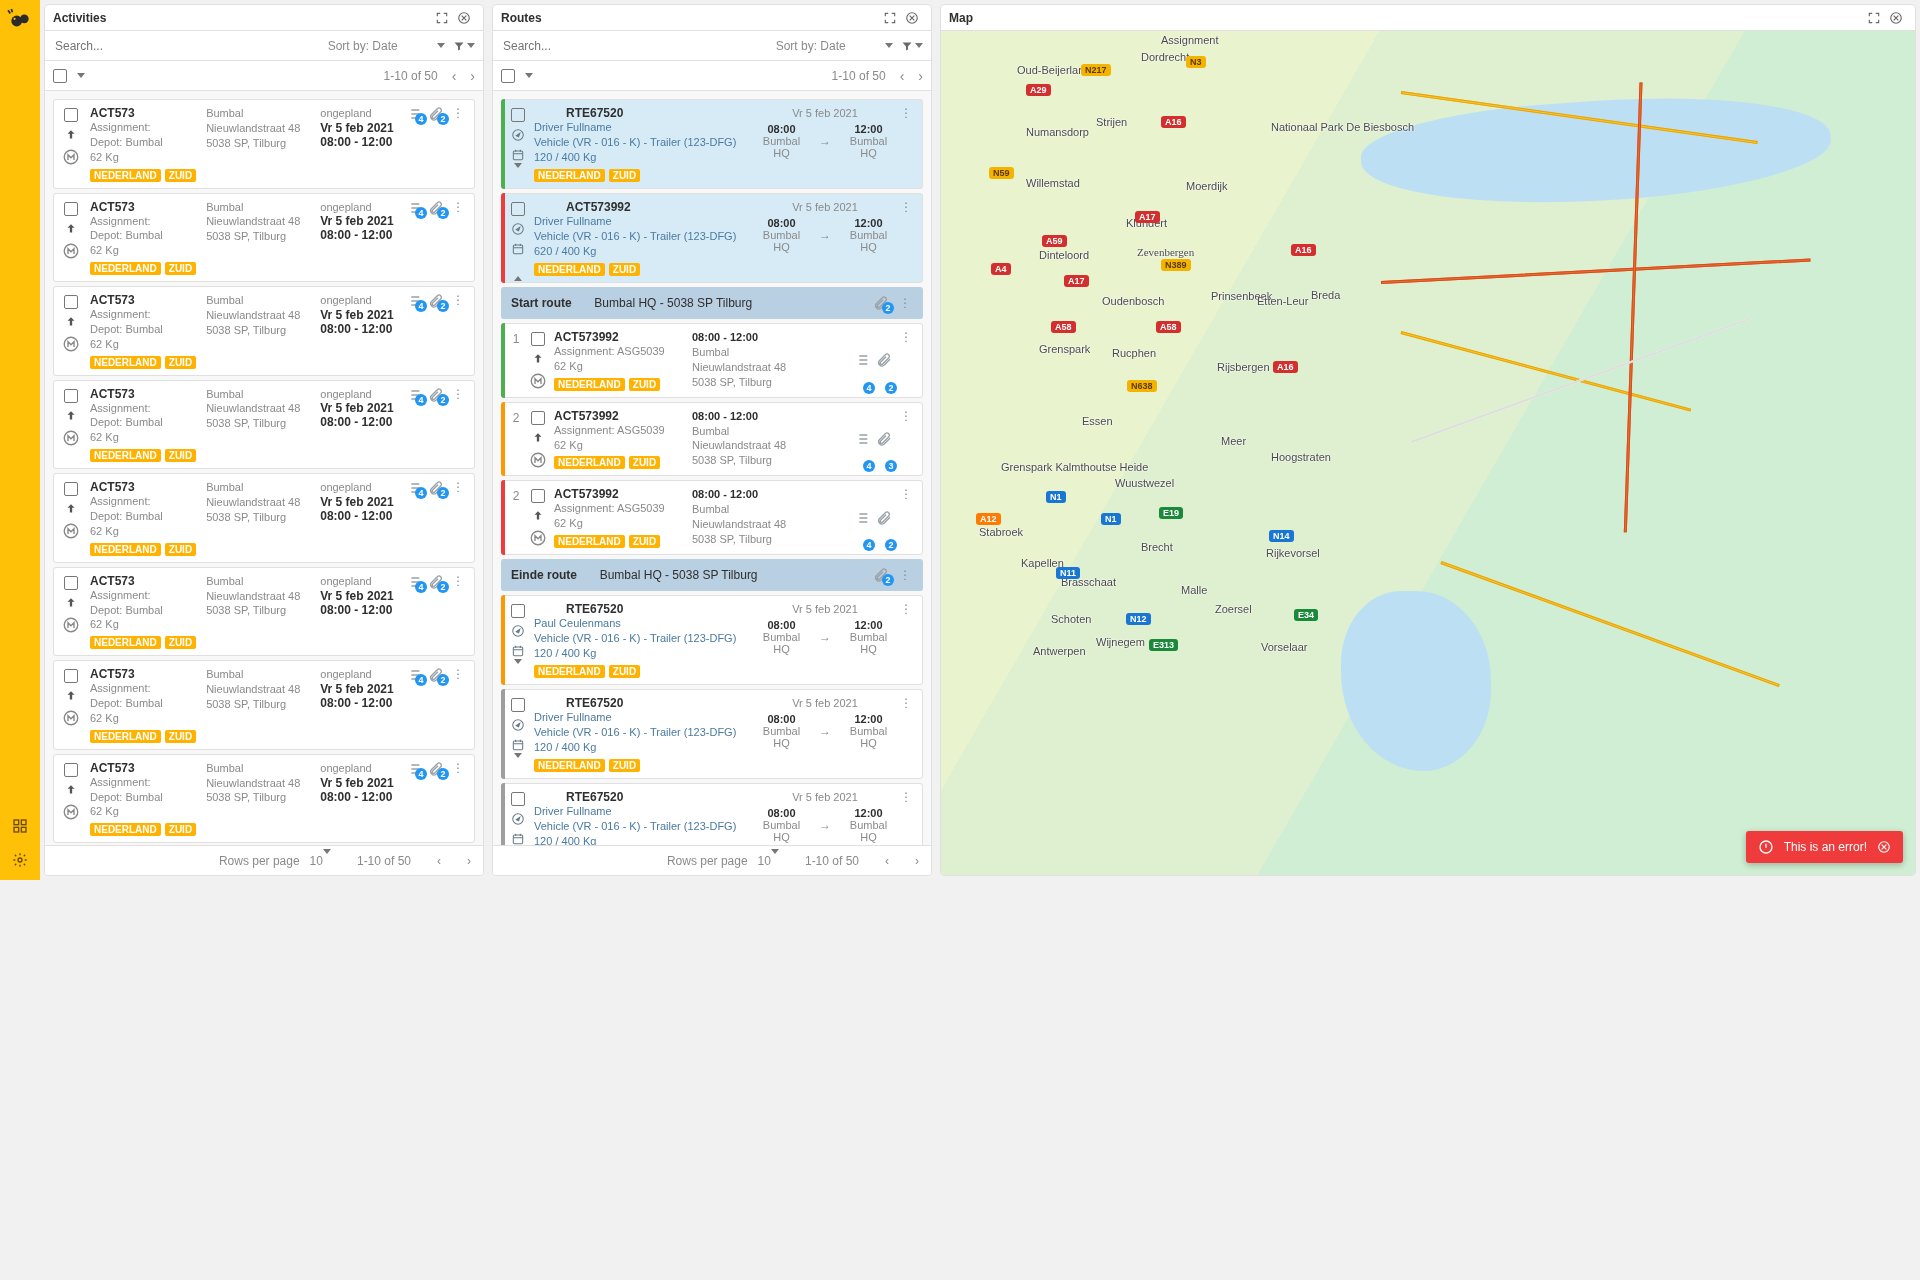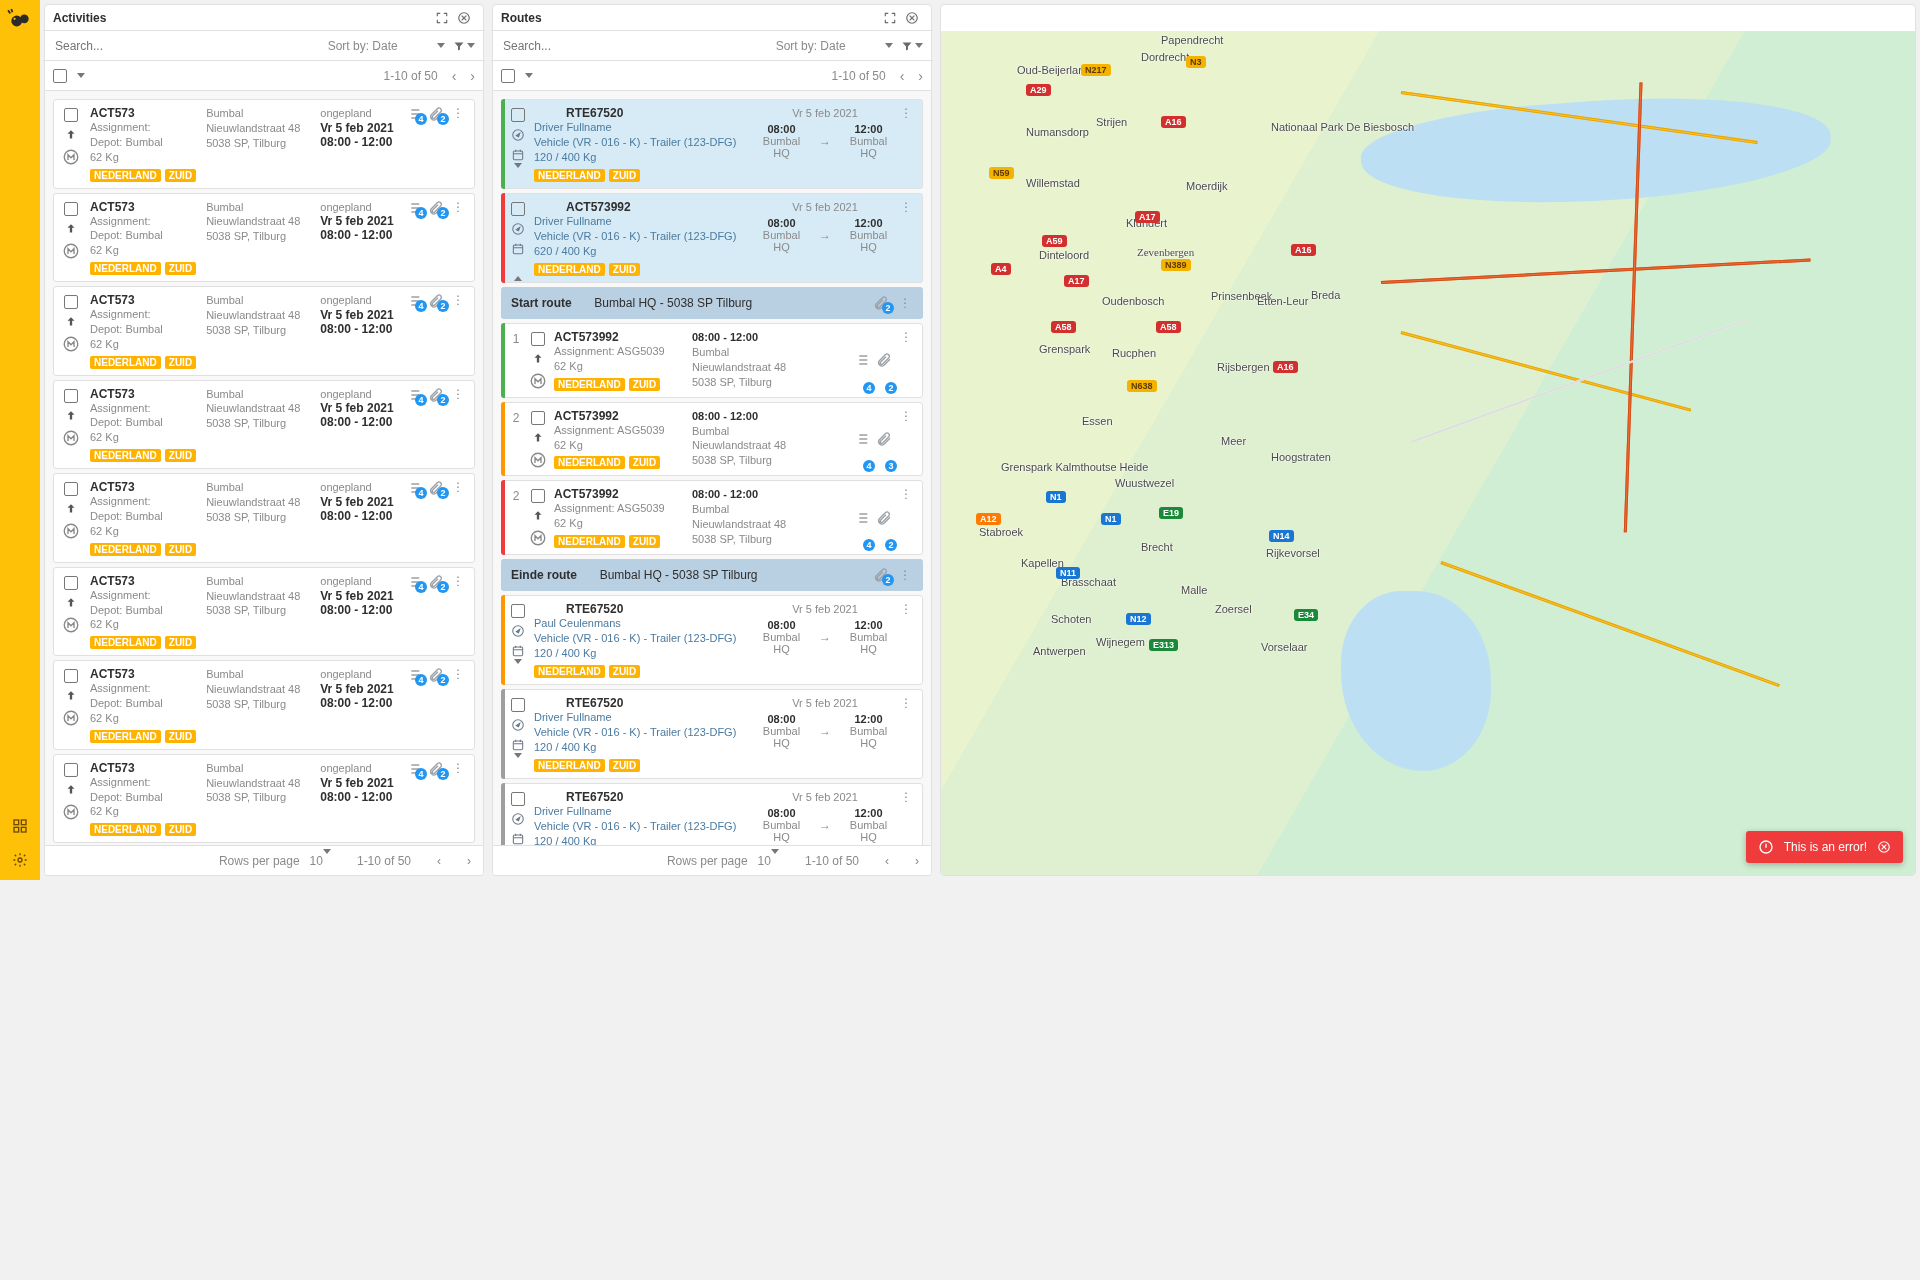--- a/index.html
+++ b/index.html
@@ -1002,33 +1002,48 @@
       <span class="grow"></span>
       <span>Rows per page</span>
       <span><span>10</span> <span class="chev down"></span></span>
       <span style="margin-left:16px">1-10 of 50</span>
       <span class="nav" style="margin-left:16px">‹</span>
       <span class="nav" style="margin-left:16px">›</span>
     </div>
   </div>
 
   <div class="col col-map">
+    <div class="pane-title">
+      <span>Map</span>
+      <span class="grow"></span>
+      <span class="i-btn">
+          <svg width="14" height="14" viewBox="0 0 24 24" fill="none" stroke="currentColor" stroke-width="2">
+            <path d="M4 9V4h5M20 9V4h-5M4 15v5h5M20 15v5h-5"></path>
+          </svg>
+        </span>
+      <span class="i-btn">
+          <svg width="14" height="14" viewBox="0 0 24 24" fill="none" stroke="currentColor" stroke-width="2">
+            <circle cx="12" cy="12" r="9"></circle>
+            <path d="M8 8l8 8M16 8l-8 8"></path>
+          </svg>
+        </span>
+    </div>
     <div class="mapbg" id="mapbg" style="top:26px">
       <div class="water" style="left:420px;top:70px;width:470px;height:100px;transform:rotate(-4deg)"></div>
       <div class="water" style="left:400px;top:560px;width:150px;height:180px"></div>
 
       <div class="road red" style="left:440px;top:250px;width:430px;transform:rotate(-3deg)"></div>
       <div class="road" style="left:460px;top:300px;width:300px;transform:rotate(15deg)"></div>
       <div class="road" style="left:460px;top:60px;width:360px;transform:rotate(8deg)"></div>
       <div class="road red" style="left:700px;top:50px;width:450px;transform:rotate(92deg)"></div>
       <div class="road" style="left:500px;top:530px;width:360px;transform:rotate(20deg)"></div>
       <div class="road white" style="left:470px;top:410px;width:360px;transform:rotate(-20deg)"></div>
     <div class="city" style="left: 200px; top: 20px;">Dordrecht</div>
         <div class="city" style="left: 76px; top: 33px;">Oud-Beijerland</div>
-        <div class="city" style="left: 220px; top: 3px;">Papendrecht</div>
+        <div class="city" style="left: 220px; top: 3px;">Assignment</div>
         <div class="city" style="left: 85px; top: 95px;">Numansdorp</div>
         <div class="city" style="left: 155px; top: 85px;">Strijen</div>
         <div class="city" style="left: 85px; top: 146px;">Willemstad</div>
         <div class="city" style="left: 245px; top: 149px;">Moerdijk</div>
         <div class="city" style="left: 330px; top: 90px;">Nationaal Park De Biesbosch</div>
         <div class="city" style="left: 185px; top: 186px;">Klundert</div>
         <div class="city" style="left: 196px; top: 215px; font-family: Liberation Serif, serif;">Zevenbergen</div>
         <div class="city" style="left: 98px; top: 218px;">Dinteloord</div>
         <div class="city" style="left: 161px; top: 264px;">Oudenbosch</div>
         <div class="city" style="left: 270px; top: 259px;">Prinsenbeek</div>

